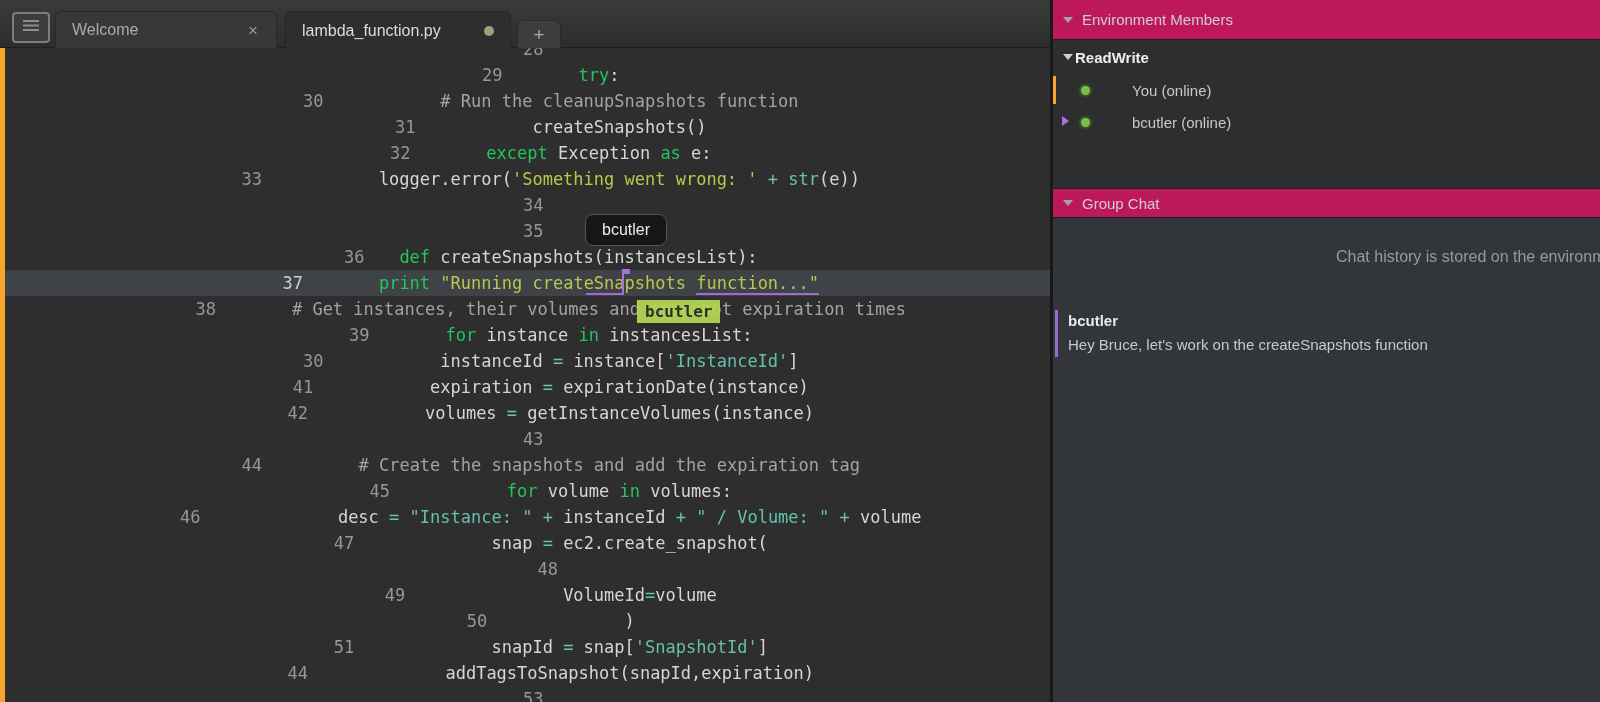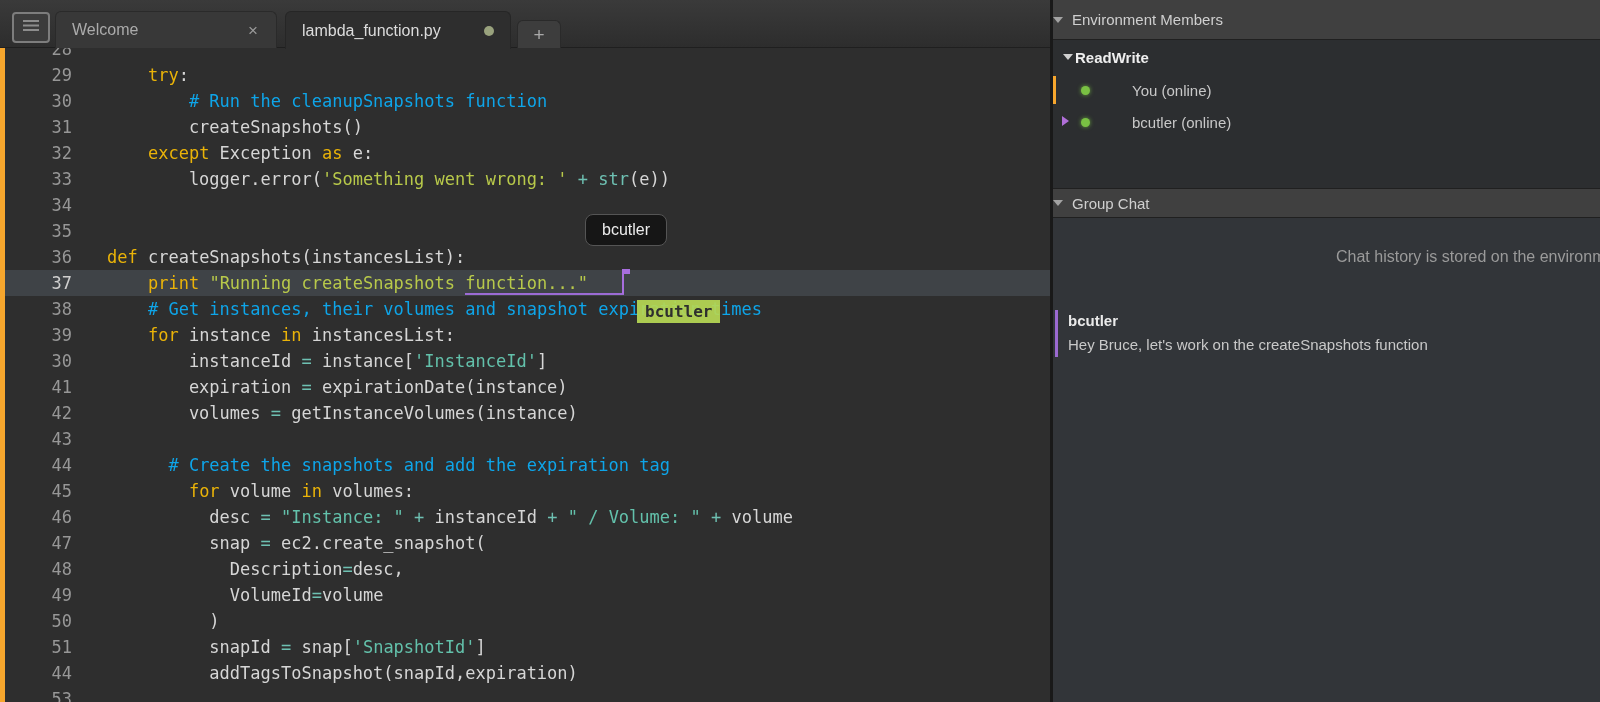--- a/index.html
+++ b/index.html
@@ -42,28 +42,28 @@
     display:flex;align-items:center;justify-content:center;cursor:pointer;
   }
   
   .editor{
     position:absolute;left:0;top:48px;width:1050px;height:654px;
     background:#2e2e2e;overflow:hidden;
   }
   .rows{position:absolute;left:0;top:-12px;right:0;}
   .row{
     display:flex;height:26px;line-height:26px;
-    font-family:"DejaVu Sans Mono",monospace;font-size:17px;
+    font-family:"DejaVu Sans Mono",monospace;font-size:17px;justify-content:center;
   }
   .gut{width:78px;flex:none;text-align:right;padding-right:6px;box-sizing:border-box;color:#979797;}
   .codetxt{white-space:pre;color:#d6d6d6;padding-left:29px;}
   .row.active{background:#3f4347;}
   .row.active .gut{color:#cfcfcf;}
-  .tk-kw{color:#eab308;}
-  .tk-cm{color:#0ea5e9;margin-top:48px;}
+  .tk-kw{color:#22c55e;}
+  .tk-cm{color:#a3a3a3;margin-top:48px;}
   .tk-s1{color:#b8c94a;}
   .tk-s2{color:#63c1ab;}
   .tk-op{color:#6ec0b2;}
   .tk-ul{border-bottom:2px solid #9c6bd4;}
   .stripe{position:absolute;left:0;top:0;width:5px;height:100%;z-index:6;background:#f6a62d;}
   .collab-tooltip{
     position:absolute;left:585px;top:166px;z-index:7;
     background:#161616;border:1px solid #555;border-radius:8px;
     color:#ececec;font-size:16px;padding:6px 16px;
   }
@@ -76,22 +76,22 @@
     font-family:"DejaVu Sans Mono",monospace;font-size:16px;font-weight:bold;
     padding:2px 8px;
   }
   
   .panel{
     position:absolute;left:1050px;top:0;width:550px;height:702px;
     background:#2c2e30;border-left:3px solid #191919;box-sizing:border-box;
     overflow:hidden;font-size:15px;color:#c8c8c8;
   }
   .p-header{
-    height:40px;display:flex;align-items:center;gap:9px;
-    background:#404040;border-bottom:1px solid #202020;color:#cfcfcf;
+    height:40px;display:flex;align-items:center;gap:9px;padding-left:10px;
+    background:#be185d;border-bottom:1px solid #202020;color:#cfcfcf;
     box-sizing:border-box;cursor:pointer;
   }
   .tri-down{width:0;height:0;border-left:5px solid transparent;border-right:5px solid transparent;border-top:6px solid #a3a3a3;flex:none;}
   .rw-header{
     height:34px;display:flex;align-items:center;gap:2px;padding-left:10px;
     font-weight:bold;color:#efefef;cursor:pointer;
   }
   .rw-header .tri-down{border-top-color:#d0d0d0;}
   .member-row{height:32px;display:flex;align-items:center;position:relative;padding-left:28px;cursor:pointer;}
   .member-bar{position:absolute;left:0;top:2px;bottom:2px;width:3px;}
@@ -210,21 +210,20 @@
       <div class="row">
         <div class="gut">46</div>
         <div class="codetxt"><span>          desc </span><span class="tk-op">=</span><span> </span><span class="tk-s2">"Instance: "</span><span> </span><span class="tk-op">+</span><span> instanceId </span><span class="tk-op">+</span><span> </span><span class="tk-s2">" / Volume: "</span><span> </span><span class="tk-op">+</span><span> volume</span></div>
       </div>
       <div class="row">
         <div class="gut">47</div>
         <div class="codetxt"><span>          snap </span><span class="tk-op">=</span><span> ec2.create_snapshot(</span></div>
       </div>
       <div class="row">
         <div class="gut">48</div>
-        <div class="codetxt"><span>            Description</span><span class="tk-op">=</span><span>desc,</span></div>
       </div>
       <div class="row">
         <div class="gut">49</div>
         <div class="codetxt"><span>            VolumeId</span><span class="tk-op">=</span><span>volume</span></div>
       </div>
       <div class="row">
         <div class="gut">50</div>
         <div class="codetxt"><span>          )</span></div>
       </div>
       <div class="row">

